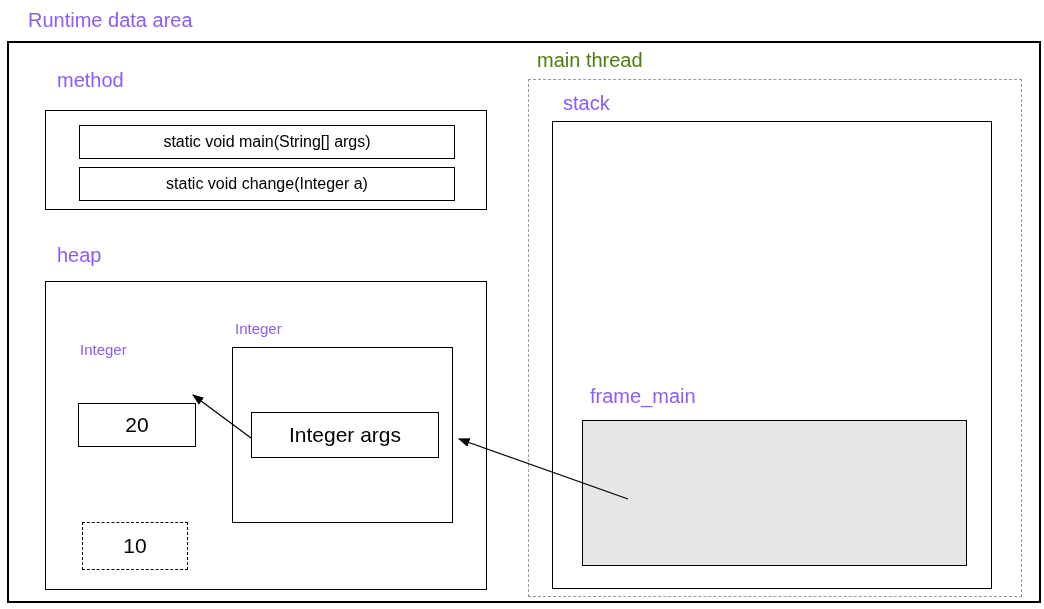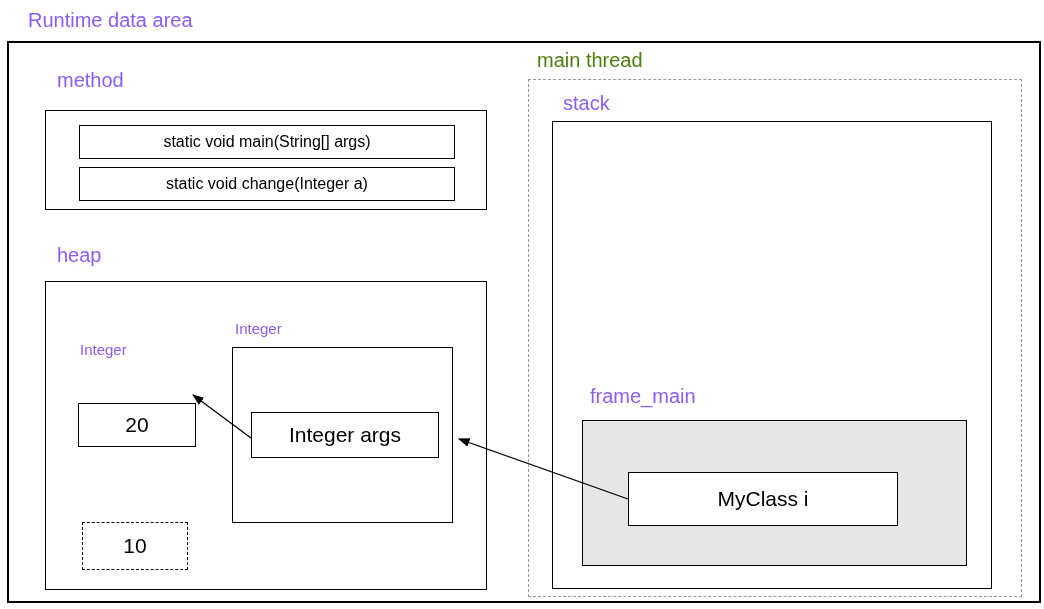--- a/index.html
+++ b/index.html
@@ -91,23 +91,20 @@
   </div>
 
   <div class="label gray" style="left:537px; top:48px;">main thread</div>
   <div class="abs dashed-gray" style="left:528px; top:79px; width:494px; height:518px;"></div>
 
   <div class="label" style="left:563px; top:91px;">stack</div>
   <div class="box" style="left:552px; top:121px; width:440px; height:468px;"></div>
 
   <div class="label" style="left:590px; top:384px;">frame_main</div>
   <div class="box gray-fill" style="left:582px; top:420px; width:385px; height:146px;"></div>
-  <div class="box thin centered value-text white-fill" style="left:628px; top:472px; width:270px; height:54px;">
-    <span>MyClass i</span>
-  </div>
 
   <svg id="arrow-layer" viewBox="0 0 1044 609" xmlns="http://www.w3.org/2000/svg">
     <defs>
       <marker id="arrowhead" viewBox="0 0 10 10" refX="9" refY="5" markerWidth="9" markerHeight="9" orient="auto-start-reverse">
         <path d="M0,1.2 L10,5 L0,8.8 z" fill="#000000"></path>
       </marker>
     </defs>
     <line x1="628" y1="499" x2="459" y2="439" stroke="#000000" stroke-width="1.3" marker-end="url(#arrowhead)"></line>
     <line x1="251" y1="438" x2="193" y2="395" stroke="#000000" stroke-width="1.3" marker-end="url(#arrowhead)"></line>
   </svg>

